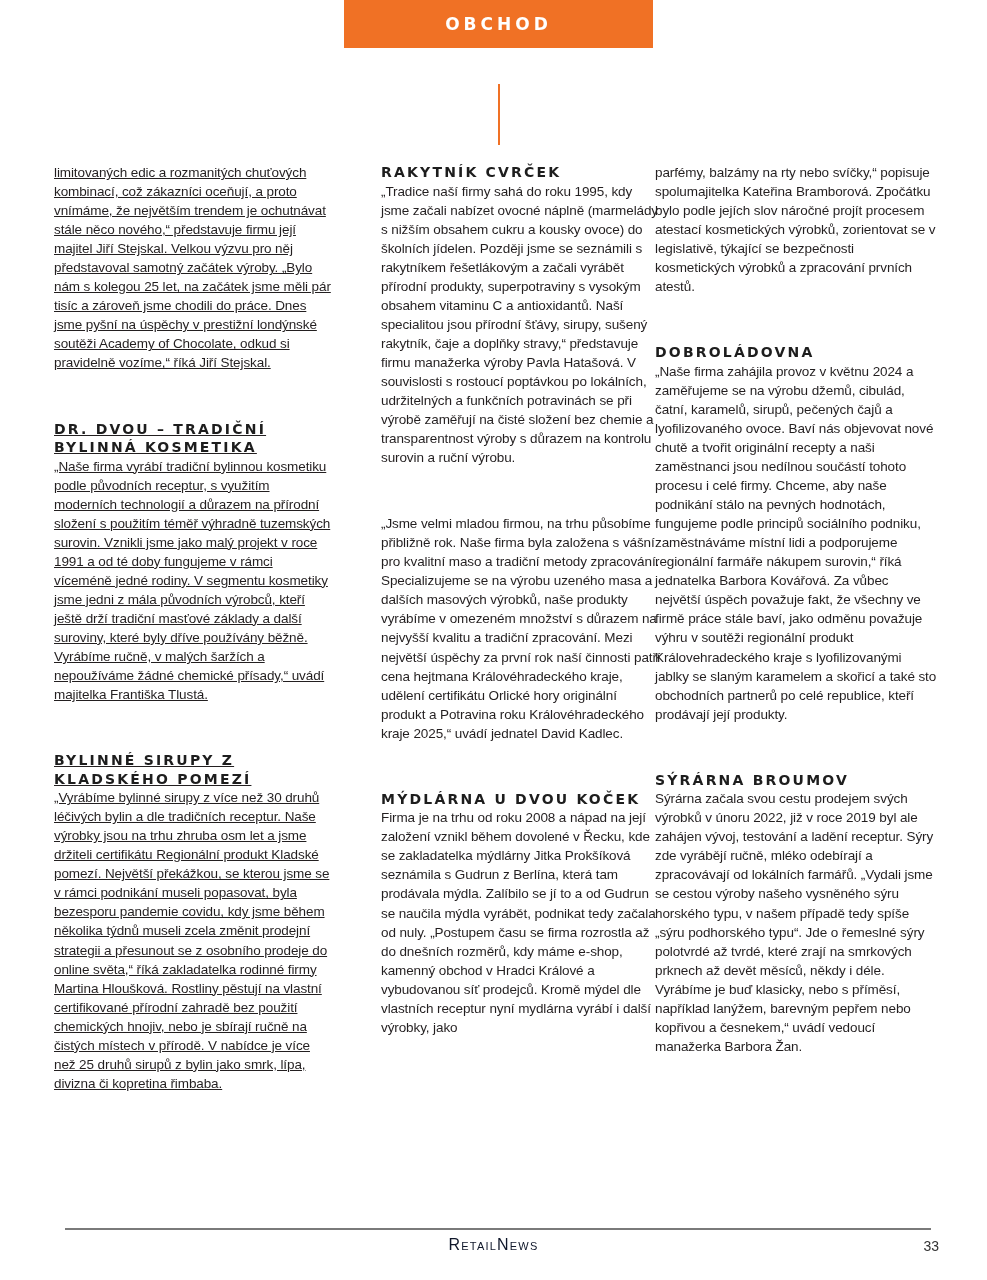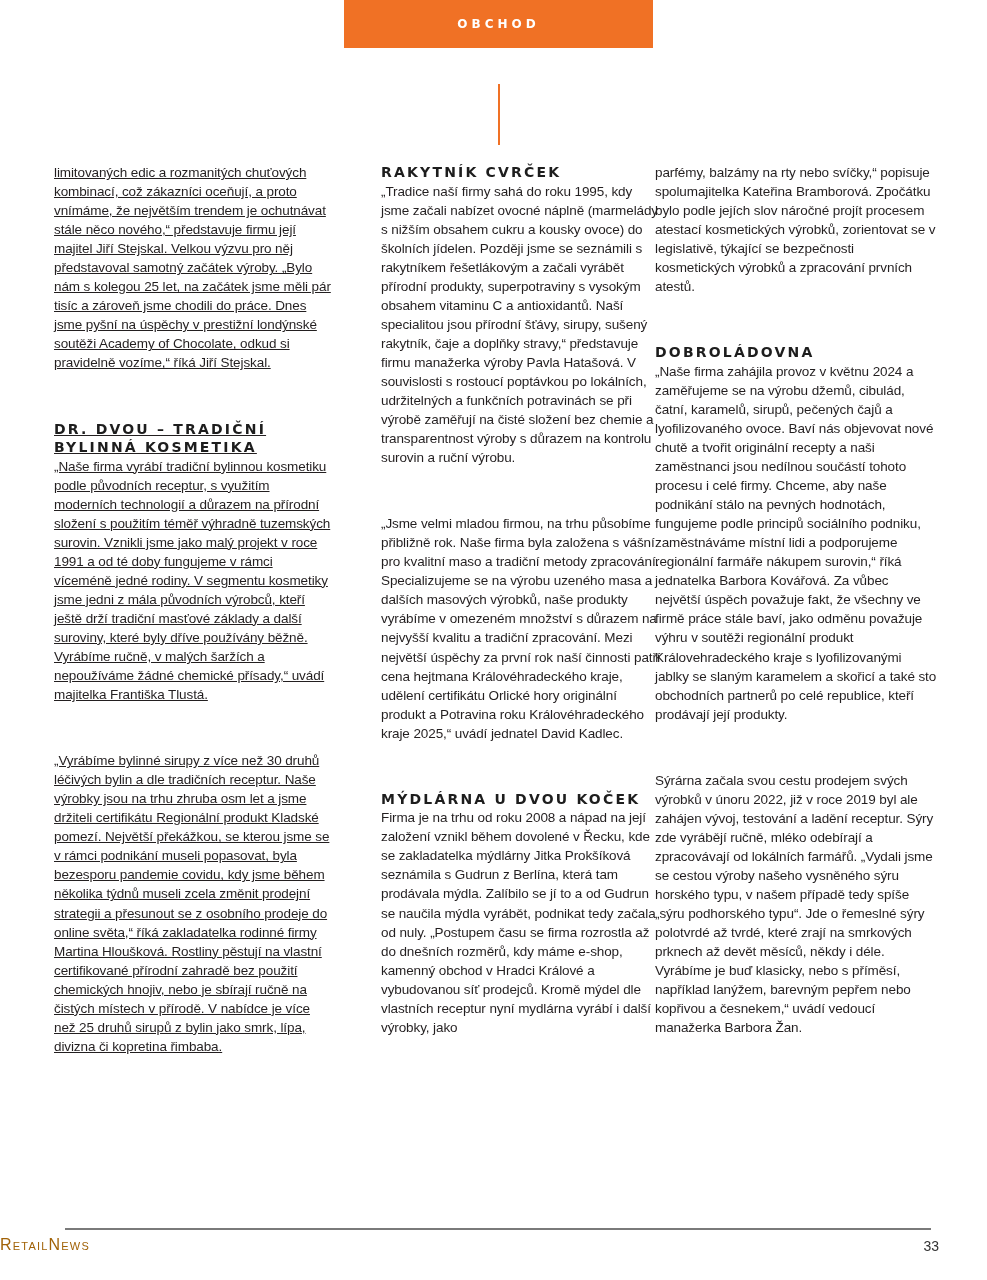--- a/index.html
+++ b/index.html
@@ -1,67 +1,69 @@
 <!DOCTYPE html>
 <html><head>
 <meta charset="utf-8">
 <style>
   html, body { margin:0; padding:0; background:#ffffff; }
   body { width:987px; height:1280px; position:relative; overflow:hidden;
          font-family:"Liberation Sans", sans-serif; color:#231f20; }
   .section-tab { position:absolute; left:344px; top:0; width:309px; height:48px;
          background:#f07125; color:#ffffff; text-align:center;
-         font-family:"DejaVu Sans", sans-serif; font-weight:bold; font-size:12px;
+         font-family:"DejaVu Sans", sans-serif; font-weight:bold; font-size:17px;
          letter-spacing:4px; line-height:48px; }
   .accent-line { position:absolute; left:498px; top:84px; width:2px; height:61px; background:#f07125; }
   .col { position:absolute; top:163px; width:280px; font-size:13.5px; line-height:19.05px;
          letter-spacing:-0.1px; }
   .col1 { left:54px;text-decoration:underline; }
   .col2 { left:361px;margin-left:20px; }
   .col3 { left:655px; width:282px; }
   .para { margin:0; }
   .heading { margin:0; font-family:"DejaVu Sans", sans-serif; font-weight:bold;
              font-size:14px; letter-spacing:2.2px; line-height:18.5px; color:#1d1d1d; }
   .gap { height:47px; }
   .byline { text-align:right; font-weight:bold; margin-top:7px; padding-right:6px; }
   .footer-line { position:absolute; left:65px; top:1228px; width:866px; height:2px; background:#7a7a7a; }
-  .brand { position:absolute; left:0; width:987px; top:1236px; text-align:left;
-           font-family:"Liberation Sans", sans-serif; font-size:16px; color:#a16207;
+  .brand { position:absolute; left:0; width:987px; top:1236px; text-align:center;
+           font-family:"Liberation Sans", sans-serif; font-size:16px; color:#0f172a;
            font-variant:small-caps; letter-spacing:1.2px; }
   .page-number { position:absolute; right:48px; top:1238px; font-size:14px; color:#333; }
 </style>
 </head>
 <body>
 
 <div class="section-tab">OBCHOD</div>
 <div class="accent-line"></div>
 
 <div class="col col1">
   <p class="para">limitovaných edic a rozmanitých chuťových kombinací, což zákazníci oceňují, a proto vnímáme, že největším trendem je ochutnávat stále něco nového,“ představuje firmu její majitel Jiří Stejskal. Velkou výzvu pro něj představoval samotný začátek výroby. „Bylo nám s kolegou 25 let, na začátek jsme měli pár tisíc a zároveň jsme chodili do práce. Dnes jsme pyšní na úspěchy v prestižní londýnské soutěži Academy of Chocolate, odkud si pravidelně vozíme,“ říká Jiří Stejskal.</p>
   <div class="gap"></div>
   <h2 class="heading">DR. DVOU – TRADIČNÍ BYLINNÁ KOSMETIKA</h2>
   <p class="para">„Naše firma vyrábí tradiční bylinnou kosmetiku podle původních receptur, s využitím moderních technologií a důrazem na přírodní složení s použitím téměř výhradně tuzemských surovin. Vznikli jsme jako malý projekt v roce 1991 a od té doby fungujeme v rámci víceméně jedné rodiny. V segmentu kosmetiky jsme jedni z mála původních výrobců, kteří ještě drží tradiční masťové základy a další suroviny, které byly dříve používány běžně. Vyrábíme ručně, v malých šaržích a nepoužíváme žádné chemické přísady,“ uvádí majitelka Františka Tlustá.</p>
   <div class="gap"></div>
+  <h2 class="heading">BYLINNÉ SIRUPY Z KLADSKÉHO POMEZÍ</h2>
   <p class="para">„Vyrábíme bylinné sirupy z více než 30 druhů léčivých bylin a dle tradičních receptur. Naše výrobky jsou na trhu zhruba osm let a jsme držiteli certifikátu Regionální produkt Kladské pomezí. Největší překážkou, se kterou jsme se v rámci podnikání museli popasovat, byla bezesporu pandemie covidu, kdy jsme během několika týdnů museli zcela změnit prodejní strategii a přesunout se z osobního prodeje do online světa,“ říká zakladatelka rodinné firmy Martina Hloušková. Rostliny pěstují na vlastní certifikované přírodní zahradě bez použití chemických hnojiv, nebo je sbírají ručně na čistých místech v přírodě. V nabídce je více než 25 druhů sirupů z bylin jako smrk, lípa, divizna či kopretina řimbaba.</p>
 </div>
 
 <div class="col col2">
   <h2 class="heading">RAKYTNÍK CVRČEK</h2>
   <p class="para">„Tradice naší firmy sahá do roku 1995, kdy jsme začali nabízet ovocné náplně (marmelády s nižším obsahem cukru a kousky ovoce) do školních jídelen. Později jsme se seznámili s rakytníkem řešetlákovým a začali vyrábět přírodní produkty, superpotraviny s vysokým obsahem vitaminu C a antioxidantů. Naší specialitou jsou přírodní šťávy, sirupy, sušený rakytník, čaje a doplňky stravy,“ představuje firmu manažerka výroby Pavla Hatašová. V souvislosti s rostoucí poptávkou po lokálních, udržitelných a funkčních potravinách se při výrobě zaměřují na čisté složení bez chemie a transparentnost výroby s důrazem na kontrolu surovin a ruční výrobu.</p>
   <div class="gap"></div>
   <p class="para">„Jsme velmi mladou firmou, na trhu působíme přibližně rok. Naše firma byla založena s vášní pro kvalitní maso a tradiční metody zpracování. Specializujeme se na výrobu uzeného masa a dalších masových výrobků, naše produkty vyrábíme v omezeném množství s důrazem na nejvyšší kvalitu a tradiční zpracování. Mezi největší úspěchy za první rok naší činnosti patří cena hejtmana Královéhradeckého kraje, udělení certifikátu Orlické hory originální produkt a Potravina roku Královéhradeckého kraje 2025,“ uvádí jednatel David Kadlec.</p>
   <div class="gap"></div>
   <h2 class="heading">MÝDLÁRNA U DVOU KOČEK</h2>
   <p class="para">Firma je na trhu od roku 2008 a nápad na její založení vznikl během dovolené v Řecku, kde se zakladatelka mýdlárny Jitka Prokšíková seznámila s Gudrun z Berlína, která tam prodávala mýdla. Zalíbilo se jí to a od Gudrun se naučila mýdla vyrábět, podnikat tedy začala od nuly. „Postupem času se firma rozrostla až do dnešních rozměrů, kdy máme e-shop, kamenný obchod v Hradci Králové a vybudovanou síť prodejců. Kromě mýdel dle vlastních receptur nyní mydlárna vyrábí i další výrobky, jako</p>
 </div>
 
 <div class="col col3">
   <p class="para">parfémy, balzámy na rty nebo svíčky,“ popisuje spolumajitelka Kateřina Brambo­rová. Zpočátku bylo podle jejích slov náročné projít procesem atestací kosmetických výrobků, zorientovat se v legislativě, týkající se bezpečnosti kosmetických výrobků a zpracování prvních atestů.</p>
   <div class="gap"></div>
   <h2 class="heading">DOBROLÁDOVNA</h2>
   <p class="para">„Naše firma zahájila provoz v květnu 2024 a zaměřujeme se na výrobu džemů, cibulád, čatní, karamelů, sirupů, pečených čajů a lyofilizovaného ovoce. Baví nás objevovat nové chutě a tvořit originální recepty a naši zaměstnanci jsou nedílnou součástí tohoto procesu i celé firmy. Chceme, aby naše podnikání stálo na pevných hodnotách, fungujeme podle principů sociálního podniku, zaměstnáváme místní lidi a podporujeme regionální farmáře nákupem surovin,“ říká jednatelka Barbora Kovářová. Za vůbec největší úspěch považuje fakt, že všechny ve firmě práce stále baví, jako odměnu považuje výhru v soutěži regionální produkt Královehradeckého kraje s lyofilizovanými jablky se slaným karamelem a skořicí a také sto obchodních partnerů po celé republice, kteří prodávají její produkty.</p>
   <div class="gap"></div>
+  <h2 class="heading">SÝRÁRNA BROUMOV</h2>
   <p class="para">Sýrárna začala svou cestu prodejem svých výrobků v únoru 2022, již v roce 2019 byl ale zahájen vývoj, testování a ladění receptur. Sýry zde vyrábějí ručně, mléko odebírají a zpracovávají od lokálních farmářů. „Vydali jsme se cestou výroby našeho vysněného sýru horského typu, v našem případě tedy spíše „sýru podhorského typu“. Jde o řemeslné sýry polotvrdé až tvrdé, které zrají na smrkových prknech až devět měsíců, někdy i déle. Vyrábíme je buď klasicky, nebo s příměsí, například lanýžem, barevným pepřem nebo kopřivou a česnekem,“ uvádí vedoucí manažerka Barbora Žan.</p>
 </div>
 
 <div class="footer-line"></div>
 <div class="brand">RetailNews</div>
 <div class="page-number">33</div>
 
 </body></html>

